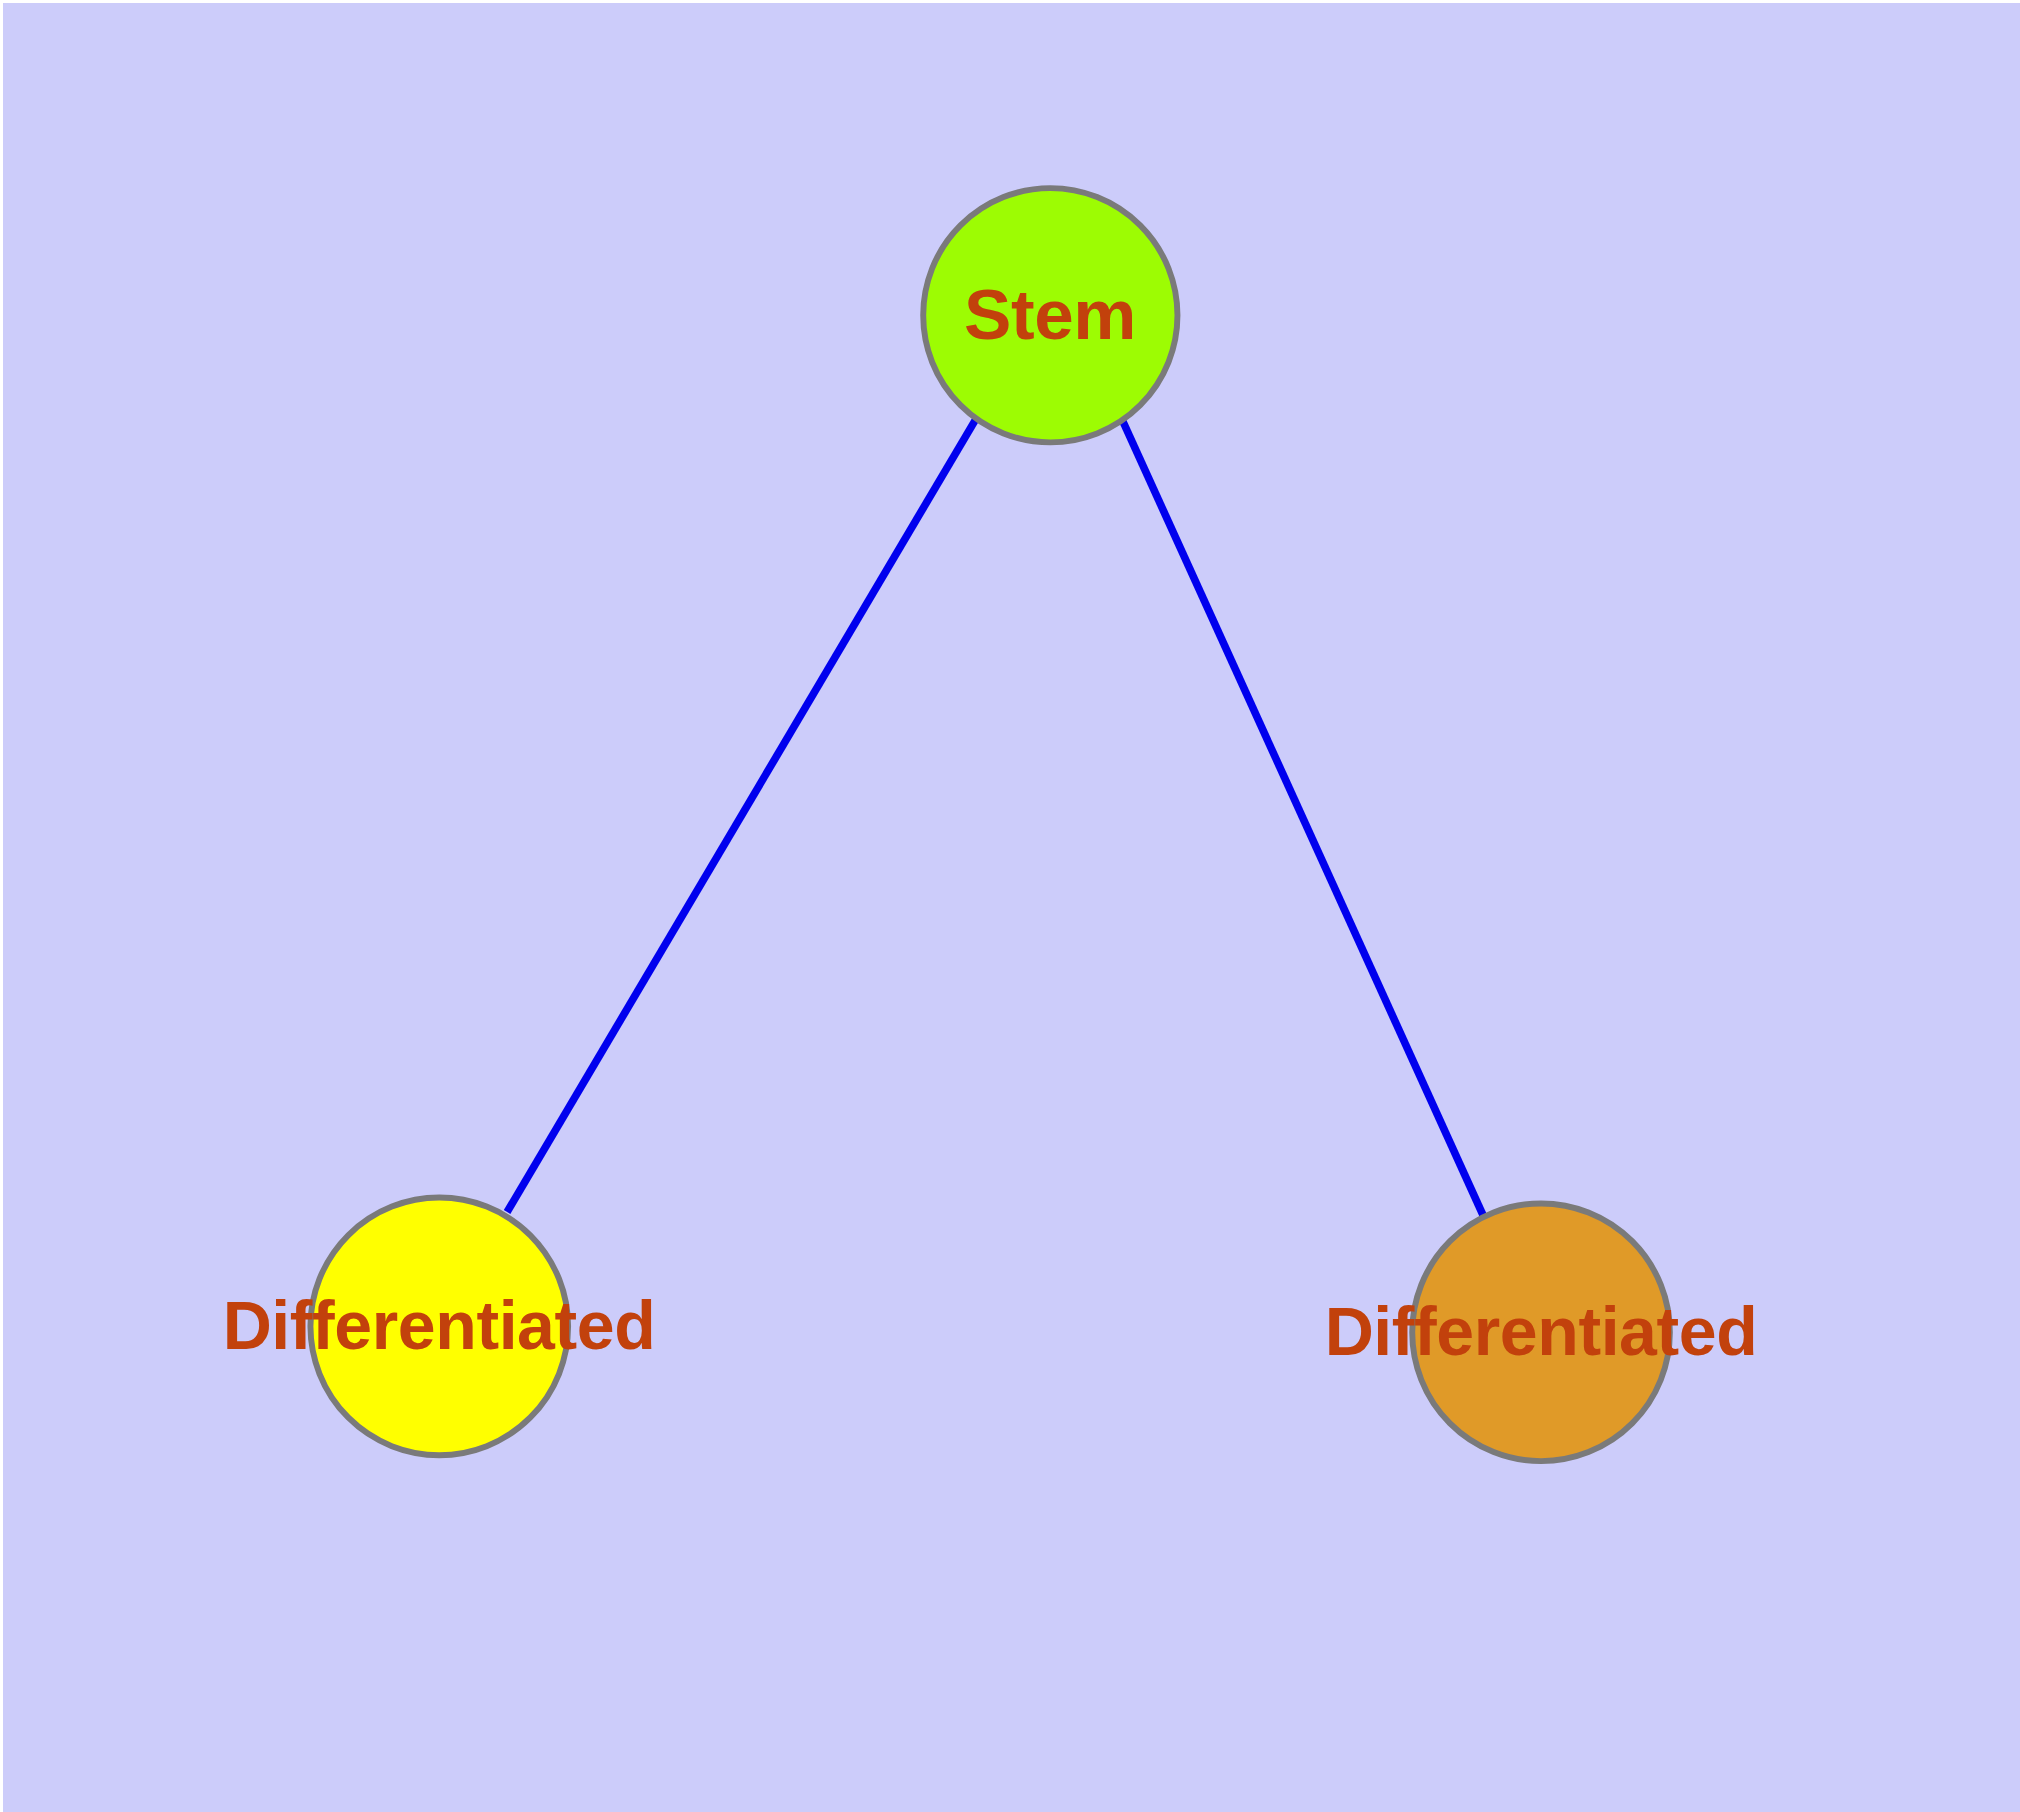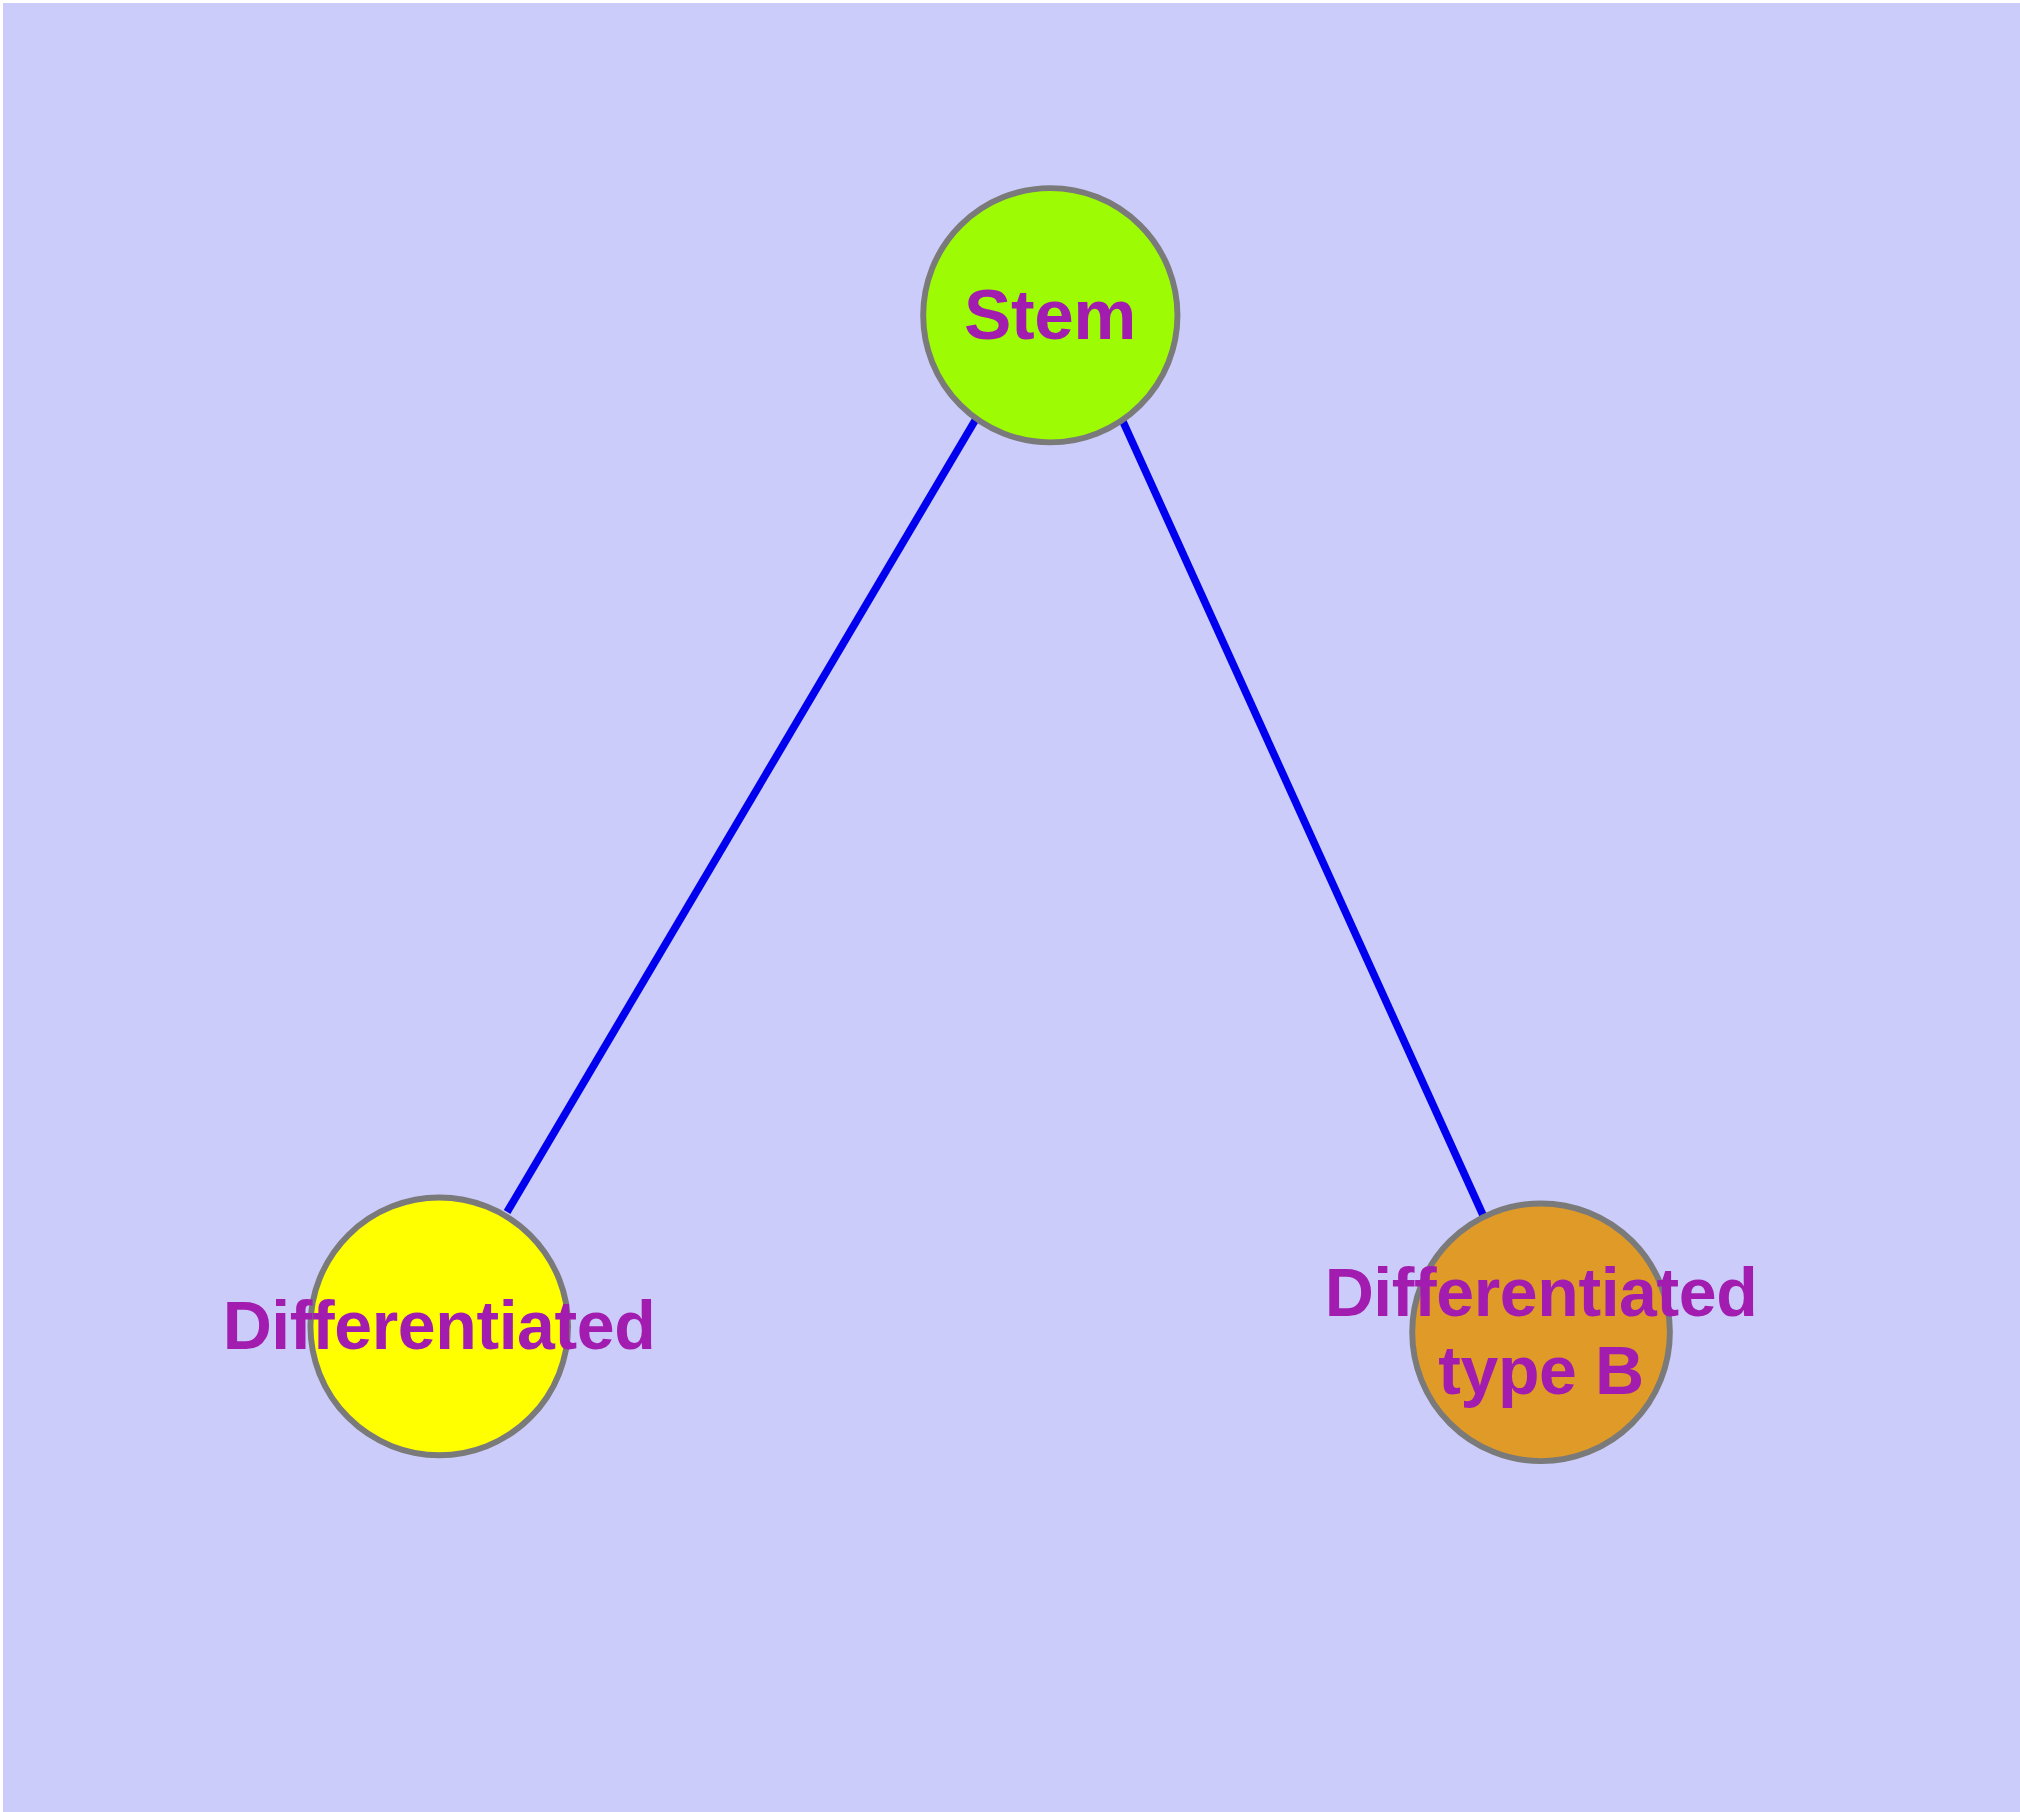--- a/index.html
+++ b/index.html
@@ -36,21 +36,21 @@
     stroke: #7a7a7a;
     stroke-width: 7;
   }
   .edge-line {
     stroke: #0000ee;
     stroke-width: 9;
     stroke-linecap: butt;
   }
   .node-label {
     position: absolute;
-    color: #a21caf;
+    color: #c2410c;
     font-weight: bold;
     text-align: center;
     line-height: 1.14;
     white-space: nowrap;
     letter-spacing: -0.4px;
     -webkit-font-smoothing: antialiased;
   }
   .label-stem {
     font-size: 71px;
     left: 1050px;
@@ -92,16 +92,15 @@
   <div class="node-label label-stem">
     <span class="label-line">Stem</span>
   </div>
 
   <div class="node-label label-a">
     <span class="label-line">Differentiated</span>
   </div>
 
   <div class="node-label label-b">
     <span class="label-line">Differentiated</span>
-    <span class="label-line">type B</span>
   </div>
 </div>
 
 
 </body></html>

